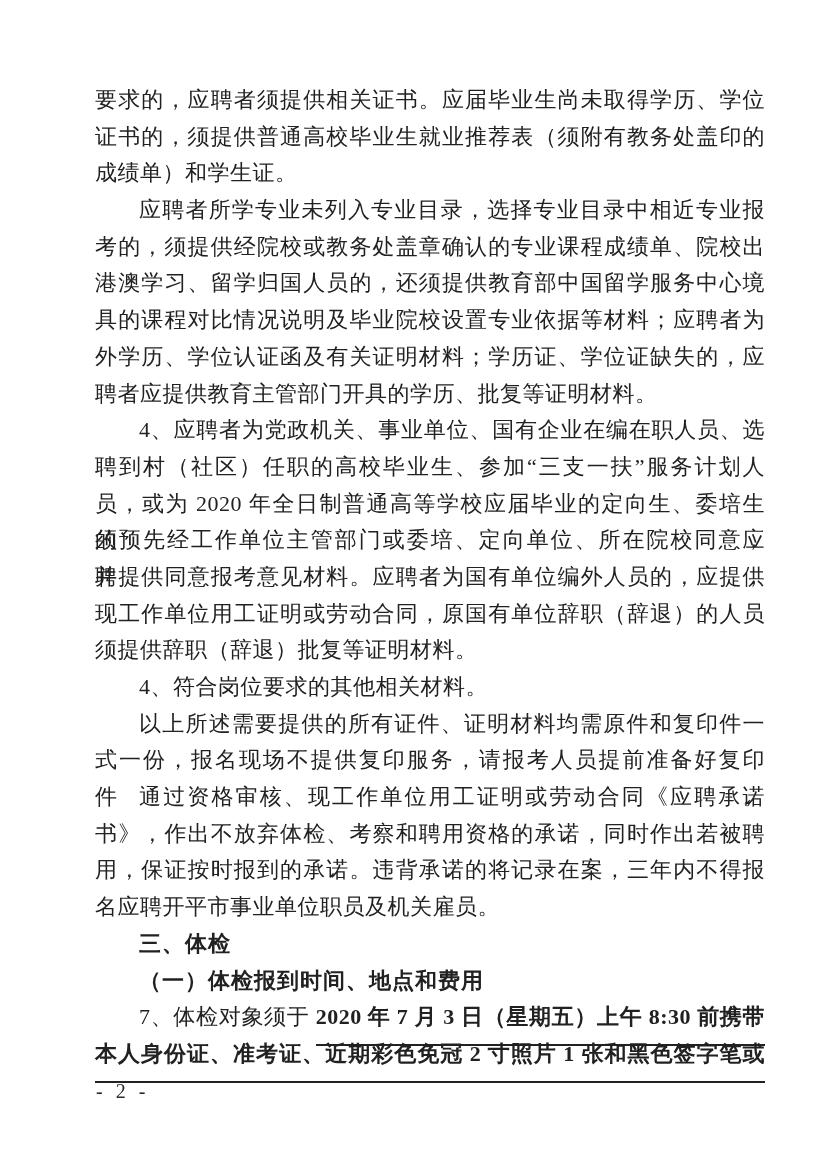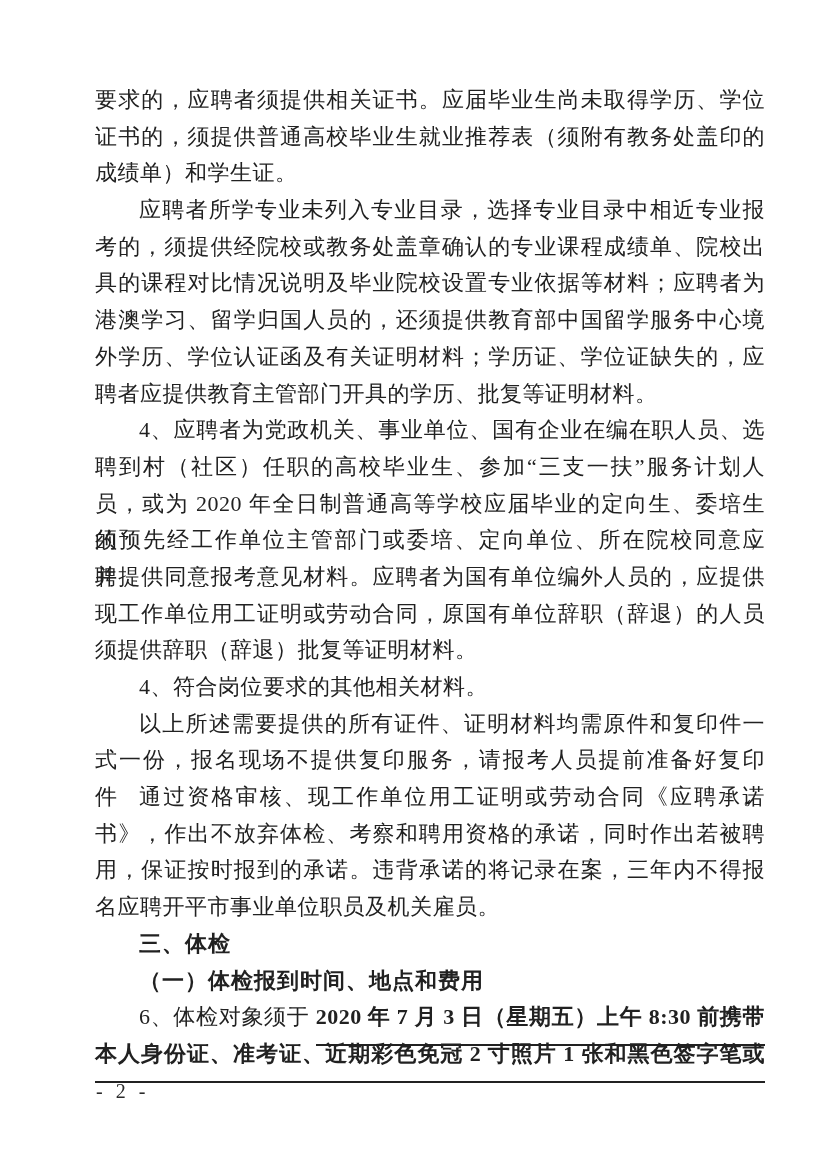--- a/index.html
+++ b/index.html
@@ -63,37 +63,37 @@
 </head>
 <body>
 
 <div class="page">
   <div class="content">
       <div class="line fill"><span class="seg-n">要求的，应聘者须提供相关证书。应届毕业生尚未取得学历、学位</span></div>
       <div class="line fill"><span class="seg-n">证书的，须提供普通高校毕业生就业推荐表（须附有教务处盖印的</span></div>
       <div class="line"><span class="seg-n">成绩单）和学生证。</span></div>
       <div class="line indent fill"><span class="seg-n">应聘者所学专业未列入专业目录，选择专业目录中相近专业报</span></div>
       <div class="line fill"><span class="seg-n">考的，须提供经院校或教务处盖章确认的专业课程成绩单、院校出</span></div>
+      <div class="line fill"><span class="seg-n">港澳学习、留学归国人员的，还须提供教育部中国留学服务中心境</span></div>
       <div class="line fill"><span class="seg-n">具的课程对比情况说明及毕业院校设置专业依据等材料；应聘者为</span></div>
-      <div class="line fill"><span class="seg-n">港澳学习、留学归国人员的，还须提供教育部中国留学服务中心境</span></div>
       <div class="line fill"><span class="seg-n">外学历、学位认证函及有关证明材料；学历证、学位证缺失的，应</span></div>
       <div class="line"><span class="seg-n">聘者应提供教育主管部门开具的学历、批复等证明材料。</span></div>
       <div class="line indent fill"><span class="seg-n">4、应聘者为党政机关、事业单位、国有企业在编在职人员、选</span></div>
       <div class="line fill"><span class="seg-n">聘到村（社区）任职的高校毕业生、参加“三支一扶”服务计划人</span></div>
       <div class="line fill"><span class="seg-n">员，或为 2020 年全日制普通高等学校应届毕业的定向生、委培生的，</span></div>
       <div class="line fill"><span class="seg-n">须预先经工作单位主管部门或委培、定向单位、所在院校同意应聘，</span></div>
       <div class="line fill"><span class="seg-n">并提供同意报考意见材料。应聘者为国有单位编外人员的，应提供</span></div>
       <div class="line fill"><span class="seg-n">现工作单位用工证明或劳动合同，原国有单位辞职（辞退）的人员</span></div>
       <div class="line"><span class="seg-n">须提供辞职（辞退）批复等证明材料。</span></div>
       <div class="line indent"><span class="seg-n">4、符合岗位要求的其他相关材料。</span></div>
       <div class="line indent fill"><span class="seg-n">以上所述需要提供的所有证件、证明材料均需原件和复印件一</span></div>
       <div class="line fill"><span class="seg-n">式一份，报名现场不提供复印服务，请报考人员提前准备好复印件。</span></div>
       <div class="line indent fill"><span class="seg-n">通过资格审核、现工作单位用工证明或劳动合同《应聘承诺</span></div>
       <div class="line fill"><span class="seg-n">书》，作出不放弃体检、考察和聘用资格的承诺，同时作出若被聘</span></div>
       <div class="line fill"><span class="seg-n">用，保证按时报到的承诺。违背承诺的将记录在案，三年内不得报</span></div>
       <div class="line"><span class="seg-n">名应聘开平市事业单位职员及机关雇员。</span></div>
       <div class="line indent"><span class="seg-b">三、体检</span></div>
       <div class="line indent"><span class="seg-b">（一）体检报到时间、地点和费用</span></div>
-      <div class="line indent fill"><span class="seg-n">6、体检对象须于 </span><span class="seg-bu">2020 年 7 月 3 日（星期五）上午 8:30 前携带</span></div>
+      <div class="line indent fill"><span class="seg-n">7、体检对象须于 </span><span class="seg-bu">2020 年 7 月 3 日（星期五）上午 8:30 前携带</span></div>
       <div class="line fill"><span class="seg-bu">本人身份证、准考证、近期彩色免冠 2 寸照片 1 张和黑色签字笔或</span></div>
     </div>
   <div class="pagenum">- 2 -</div>
 </div>
 
 </body></html>

